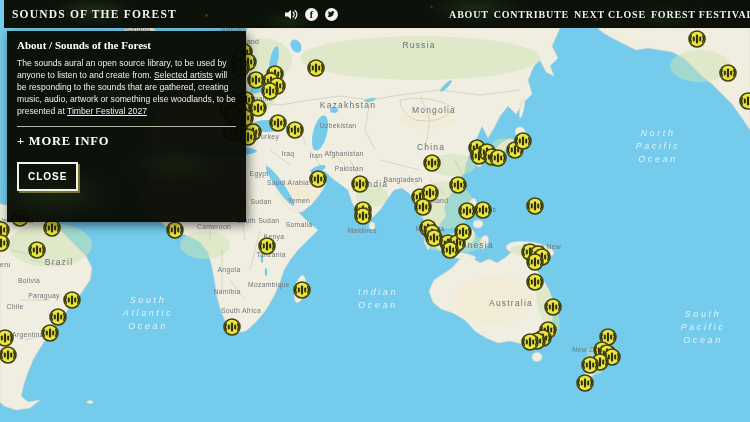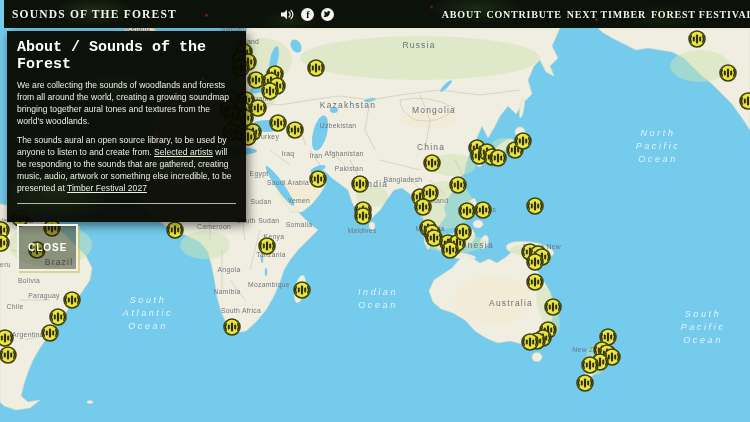--- a/index.html
+++ b/index.html
@@ -51,27 +51,27 @@
     background-image:
       radial-gradient(ellipse 90px 40px at 20% 85%, rgba(40,62,20,.45), transparent 70%),
       radial-gradient(ellipse 70px 30px at 70% 70%, rgba(30,48,16,.4), transparent 70%),
       radial-gradient(ellipse 60px 26px at 45% 30%, rgba(24,36,12,.5), transparent 70%),
       radial-gradient(circle 1.5px at 30% 40%, rgba(180,40,30,.6), transparent 100%),
       radial-gradient(circle 1.5px at 62% 55%, rgba(160,35,26,.55), transparent 100%),
       radial-gradient(circle 1.5px at 82% 25%, rgba(170,38,28,.5), transparent 100%);
     box-shadow:2px 3px 10px rgba(0,0,0,.55);
     color:#eef0e4;
   }
-  .panel-title{font-family:Liberation Mono, monospace;font-weight:bold;font-size:15px;color:#ffffff;margin:0 0 6px 0;}
+  .panel-title{font-family:Liberation Serif, serif;font-weight:bold;font-size:11px;color:#ffffff;margin:0 0 6px 0;}
   .panel-body{font-size:8.6px;line-height:1.4;margin:0 0 7px 0;}
   .panel-body a{color:#eef0e4;text-decoration:underline;cursor:pointer;text-align:center;}
   .panel-hr{border:none;border-top:1px solid rgba(225,225,205,.8);margin:9px 0 7px 0;}
   .more-info{font-family:"Liberation Serif",serif;font-weight:bold;font-size:12.5px;letter-spacing:.8px;color:#fff;cursor:pointer;}
   .close-btn{
-    display:inline-block;margin-top:13px;padding:16px 9px;
+    display:inline-block;margin-top:13px;padding:7px 9px;
     border:2px solid #f2f2e8;background:rgba(12,14,6,.4);
     font-weight:bold;font-size:10px;letter-spacing:1px;color:#ffffff;cursor:pointer;
     box-shadow:2px 2px 0 rgba(198,193,80,.55);
   }
 </style>
 </head>
 <body>
 
 <div class="header">
   <div class="site-title">SOUNDS OF THE FOREST</div>
@@ -88,21 +88,21 @@
     </span>
     <span class="icon-circle">
       <svg width="9" height="8" viewBox="0 0 10 9">
         <path d="M1,7.6 Q3.4,8.4 5.4,7 Q7.6,5.4 7.5,3.1 L8.6,2.4 L7.6,2.3 Q7.2,.9 5.9,1.2 Q4.7,1.5 4.8,2.8 Q2.8,2.6 1.5,1.2 Q.9,3 2.5,4 Q1.7,4.1 1,3.7 Q1.3,5.3 3,5.7 Q2.3,6.2 1,6.1 Z" fill="#0c110a"></path>
       </svg>
     </span>
   </div>
   <div class="nav">
     <span class="nav-item">ABOUT</span>
     <span class="nav-item">CONTRIBUTE</span>
-    <span class="nav-item">NEXT TIMBER</span>
+    <span class="nav-item">NEXT CLOSE</span>
     <span class="nav-item">FOREST FESTIVAL</span>
   </div>
 </div>
 
 <div class="map-wrap">
 <svg id="map-svg" width="750" height="394" viewBox="0 28 750 394">
 
   <rect x="0" y="28" width="750" height="394" fill="#74cbec"></rect>
 
   <g fill="#f0eee0" stroke="#ddd8c6" stroke-width="0.6" stroke-linejoin="round">
@@ -932,17 +932,17 @@
           <rect x="2.2" y="-2.6" width="2" height="5.2" rx="1" fill="#2e2e0e"></rect>
           <path d="M-5.6,-3.2 A6.3,6.3 0 0 0 -5.6,3.2" fill="none" stroke="#2e2e0e" stroke-width="1.3" stroke-linecap="round"></path>
           <path d="M5.6,-3.2 A6.3,6.3 0 0 1 5.6,3.2" fill="none" stroke="#2e2e0e" stroke-width="1.3" stroke-linecap="round"></path>
         </g>
       </g>
 </svg>
 </div>
 
 <div class="panel">
   <h2 class="panel-title">About / Sounds of the Forest</h2>
-  <p class="panel-body">We are collecting the sounds of woodlands and forests from all around the world, creating a growing soundmap bringing together aural tones and textures from the world's woodlands.</p>
-  <p class="panel-body"><span>The sounds aural an open source library, to be used by anyone to listen to and create from. </span><a>Selected artists</a><span> will be responding to the sounds that are gathered, creating music, audio, artwork or something else incredible, to be presented at </span><a>Timber Festival 2027</a></p>
+  <p class="panel-body"><span>The sounds aural an open source library, to be used by anyone to listen to and create from. </span><a>Selected artists</a><span> will be responding to the sounds that are gathered, creating music, audio, artwork or something else woodlands, to be presented at </span><a>Timber Festival 2027</a></p>
   <hr class="panel-hr">
+  <div class="more-info">+ MORE INFO</div>
   <div class="close-btn">CLOSE</div>
 </div>
 
 </body></html>

